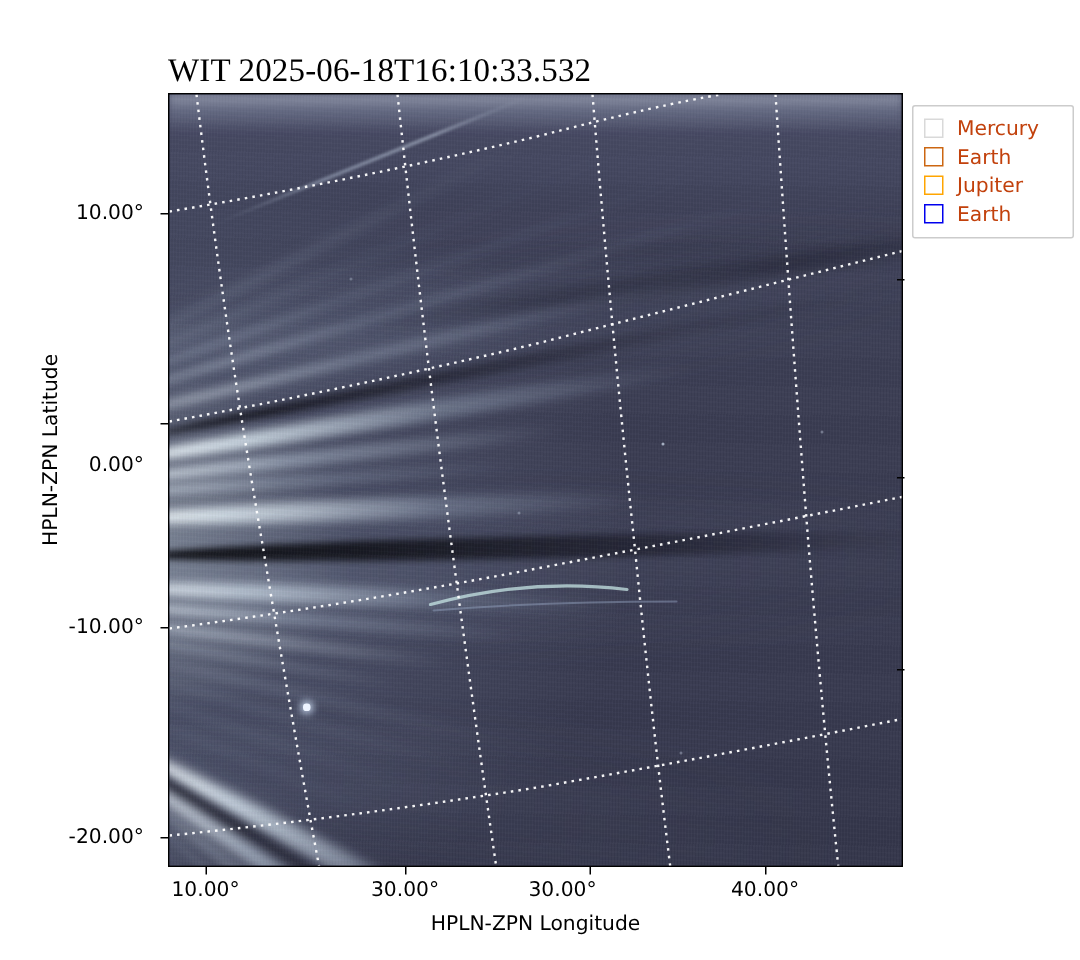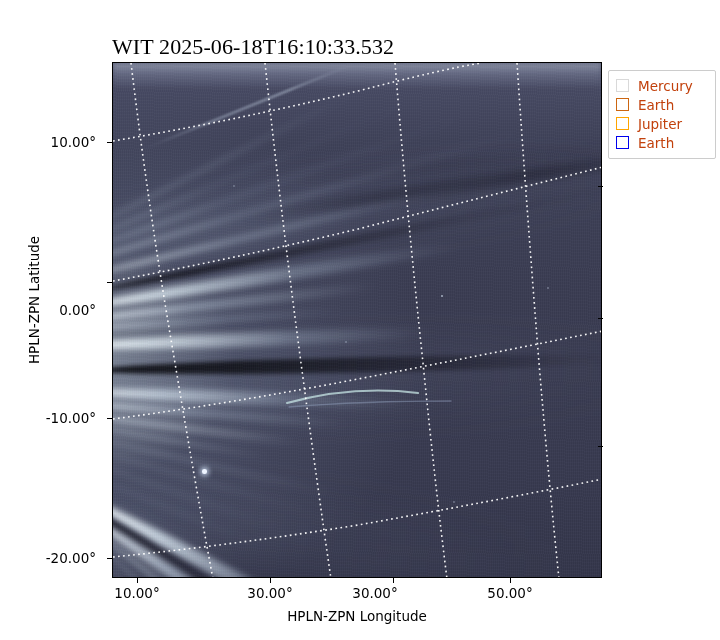--- a/index.html
+++ b/index.html
@@ -299,21 +299,21 @@
   <div class="tick-y" style="left:107px; top:418px;"></div>
   <div class="tick-y" style="left:107px; top:558px;"></div>
 
   <div class="tick-y" style="left:598px; top:186px;"></div>
   <div class="tick-y" style="left:598px; top:318px;"></div>
   <div class="tick-y" style="left:598px; top:446px;"></div>
 
   <div class="xticklabel" style="left:137px;">10.00°</div>
   <div class="xticklabel" style="left:270px;">30.00°</div>
   <div class="xticklabel" style="left:375px;">30.00°</div>
-  <div class="xticklabel" style="left:510px;">50.00°</div>
+  <div class="xticklabel" style="left:510px;">40.00°</div>
 
   <div class="yticklabel" style="top:142px;">10.00°</div>
   <div class="yticklabel" style="top:282px;margin-top:28px;">0.00°</div>
   <div class="yticklabel" style="top:418px;">-10.00°</div>
   <div class="yticklabel" style="top:558px;">-20.00°</div>
 
   <div id="xlabel">HPLN-ZPN Longitude</div>
   <div id="ylabel">HPLN-ZPN Latitude</div>
 
   <div id="legend">

